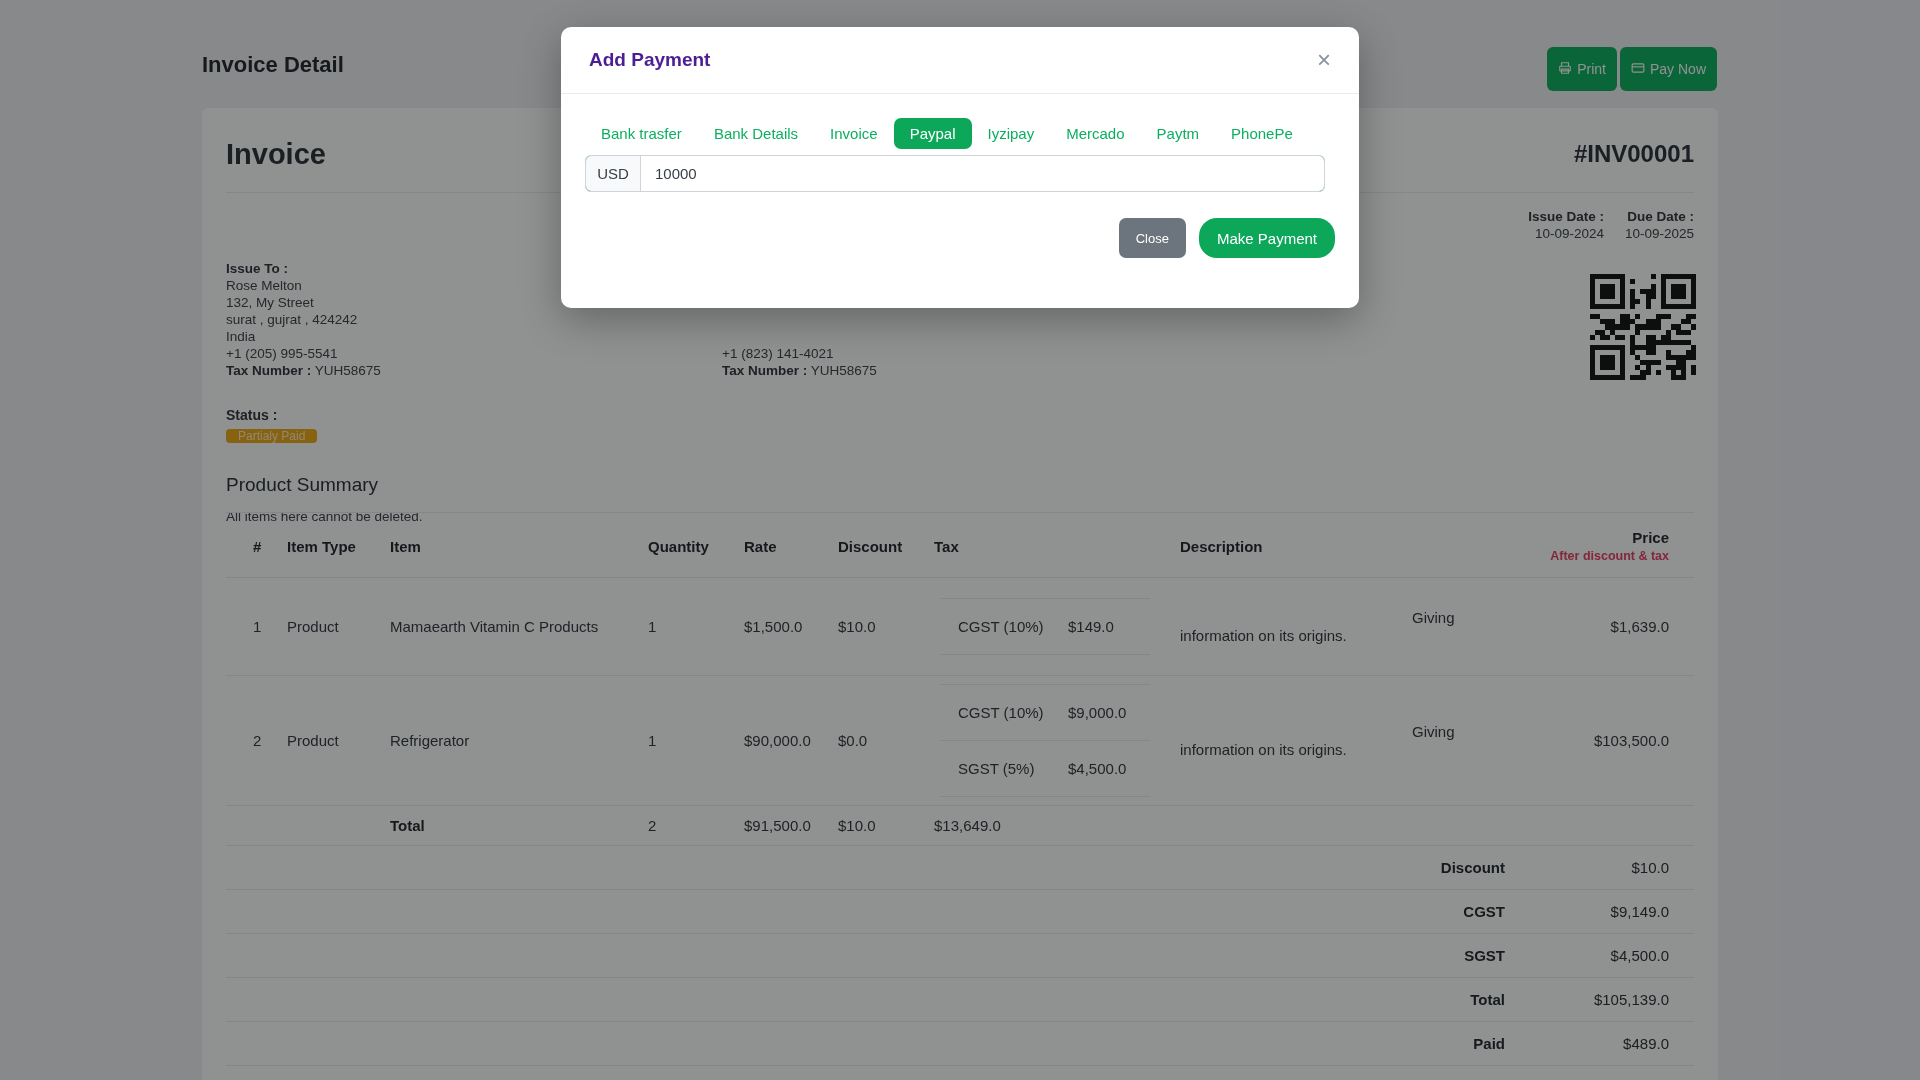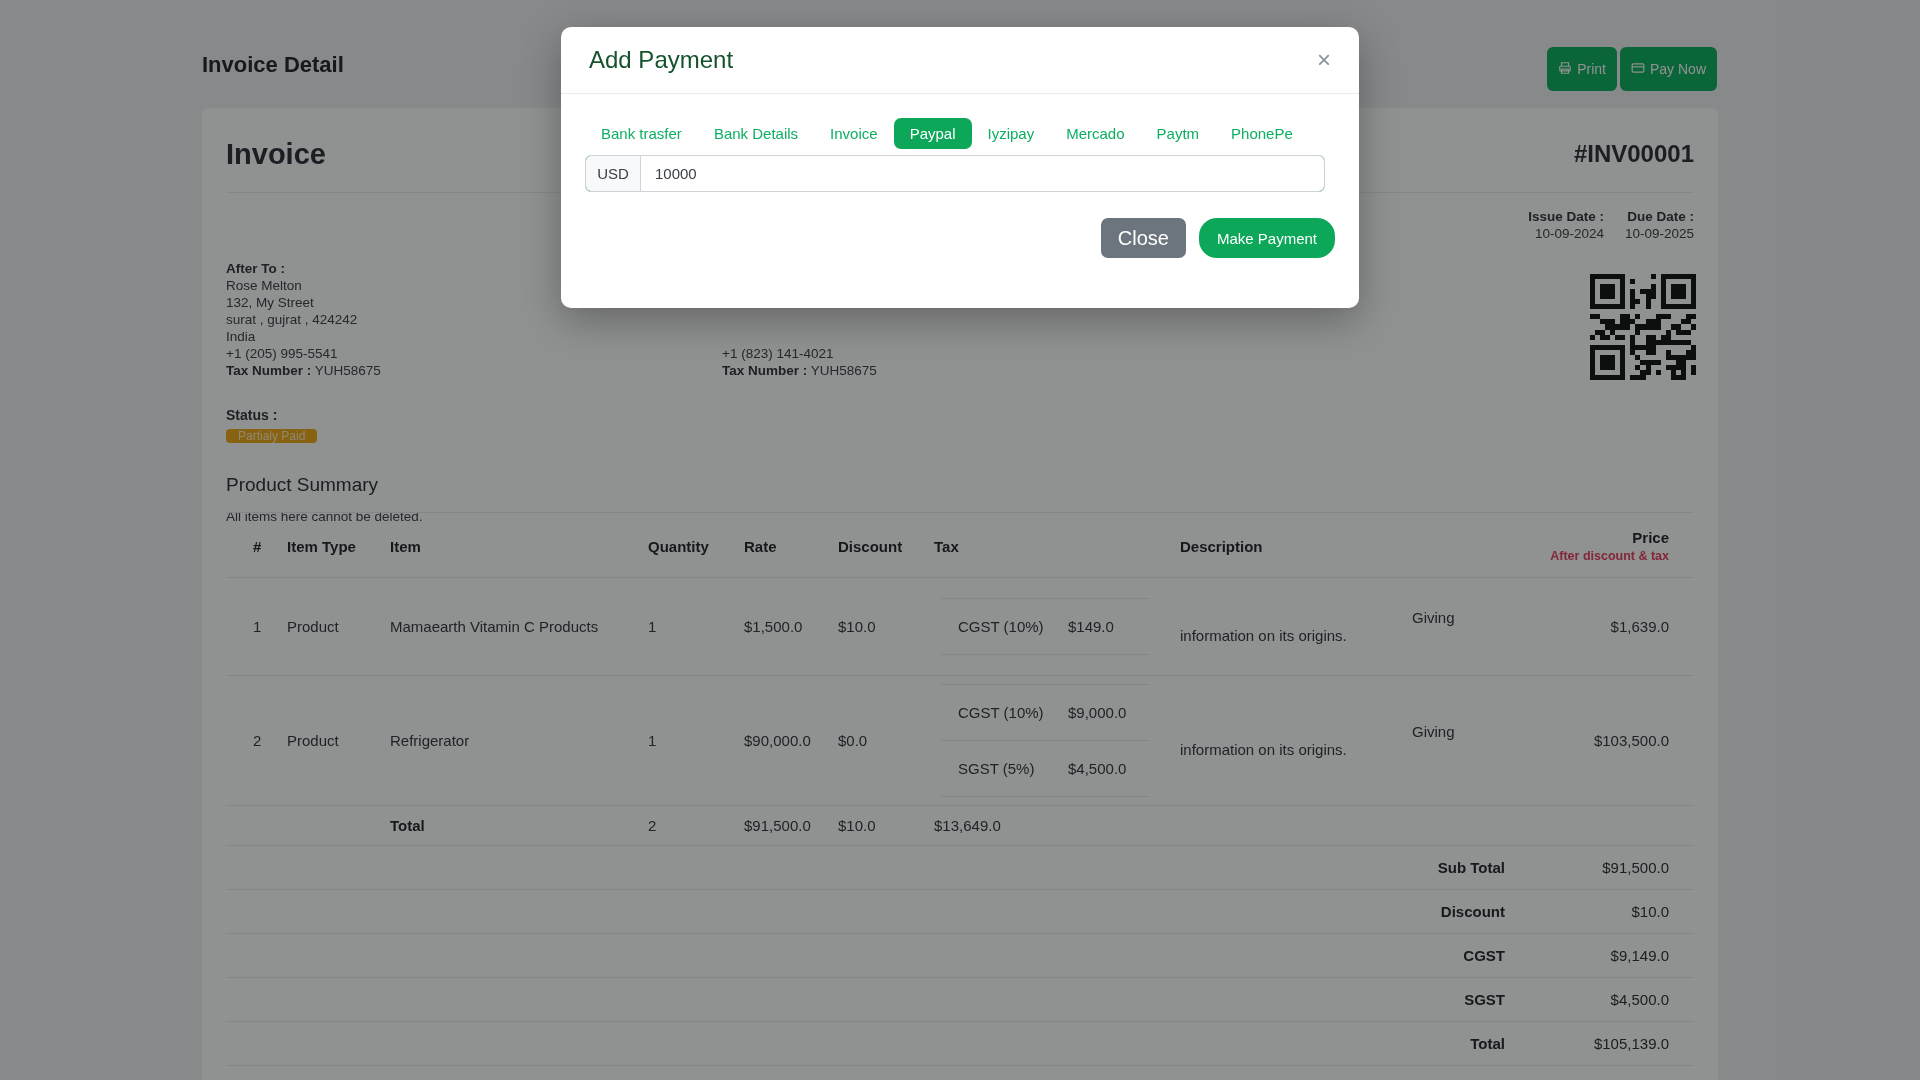--- a/index.html
+++ b/index.html
@@ -51,32 +51,32 @@
   .total-row .tl { font-weight:700; color:#1f252b; }
   .sum-row td { padding:0; }
   .sum-flex { display:flex; justify-content:flex-end; align-items:center; padding:13px 25px 13px 8px; }
   .sum-flex .lab { font-weight:700; color:#23282e; }
   .sum-flex .val { width:164px; text-align:right; color:#2c3136; }
 
   
   .overlay { position:absolute; inset:0; background:rgba(8,10,12,0.45); z-index:5; }
   .modal { position:absolute; left:561px; top:27px; width:798px; background:#fff; border-radius:10px; box-shadow:0 12px 40px rgba(0,0,0,0.3); z-index:10; padding-bottom:50px; }
   .modal-header { height:67px; padding:0 28px; display:flex; align-items:center; justify-content:space-between; border-bottom:1px solid #e9ecef; }
-  .modal-title { font-size:24px; font-weight:400; color:#14532d; }
+  .modal-title { font-size:19px; font-weight:700; color:#4c1d95; }
   .modal-x { background:none; border:none; font-size:24px; line-height:1; color:#8a939c; cursor:pointer; font-family:inherit; }
   .modal-body { padding:24px 24px 0; }
   .tabs { display:flex; }
   .tab { padding:7px 16px; font-size:15px; color:#0CAF60; background:none; border:none; border-radius:7px; cursor:pointer; font-family:inherit; white-space:nowrap; }
   .tab.active { background:#0DA759; color:#fff; }
   .amount-label { margin-top:17px; font-size:15px; font-weight:600; color:#2f353b; }
   .input-group { margin-top:6px; display:flex; height:37px; width:740px; border:1px solid #ced4da; border-radius:6px; overflow:hidden; background:#15803d; }
   .usd { width:55px; display:flex; align-items:center; justify-content:center; background:#f8f9fa; border-right:1px solid #ced4da; font-size:15px; color:#383f45; }
   .amount-input { flex:1; border:none; outline:none; padding:0 14px; font-size:15px; color:#383f45; font-family:inherit; }
   .modal-footer { margin-top:26px; padding:0 24px; display:flex; justify-content:flex-end; gap:13px; }
-  .btn-gray { height:40px; padding:0 17px; background:#6c757d; color:#fff; border:none; border-radius:7px; font-size:20px; font-family:inherit; cursor:pointer; }
+  .btn-gray { height:40px; padding:0 17px; background:#6c757d; color:#fff; border:none; border-radius:7px; font-size:13px; font-family:inherit; cursor:pointer; }
   .btn-make { height:40px; padding:0 18px; background:#0DA759; color:#fff; border:none; border-radius:18px; font-size:15px; font-family:inherit; cursor:pointer; }
 </style>
 </head>
 <body>
 
 <div class="page-title">Invoice Detail</div>
 
 <div class="top-actions">
   <button class="btn-green-sm">
     <span><svg width="14" height="14" viewBox="0 0 24 24" fill="none" stroke="#fff" stroke-width="2">
@@ -95,21 +95,21 @@
   </button>
 </div>
 
 <div class="card">
   <div class="inv-header">
     <div class="inv-title">Invoice</div>
     <div class="inv-number">#INV00001</div>
   </div>
 
   <div class="billed">
-    <div class="b">After To :</div>
+    <div class="b">Issue To :</div>
     <div>Rose Melton</div>
     <div>132, My Street</div>
     <div>surat , gujrat , 424242</div>
     <div>India</div>
     <div>+1 (205) 995-5541</div>
     <div><span class="b">Tax Number :</span> <span>YUH58675</span></div>
   </div>
 
   <div class="shipto">
     <div>+1 (823) 141-4021</div>
@@ -351,28 +351,20 @@
           <td>2</td>
           <td>$91,500.0</td>
           <td>$10.0</td>
           <td>$13,649.0</td>
           <td></td>
           <td class="pr"></td>
         </tr>
         <tr class="sum-row">
           <td colspan="9">
             <div class="sum-flex">
-              <span class="lab">Sub Total</span>
-              <span class="val">$91,500.0</span>
-            </div>
-          </td>
-        </tr>
-        <tr class="sum-row">
-          <td colspan="9">
-            <div class="sum-flex">
               <span class="lab">Discount</span>
               <span class="val">$10.0</span>
             </div>
           </td>
         </tr>
         <tr class="sum-row">
           <td colspan="9">
             <div class="sum-flex">
               <span class="lab">CGST</span>
               <span class="val">$9,149.0</span>

